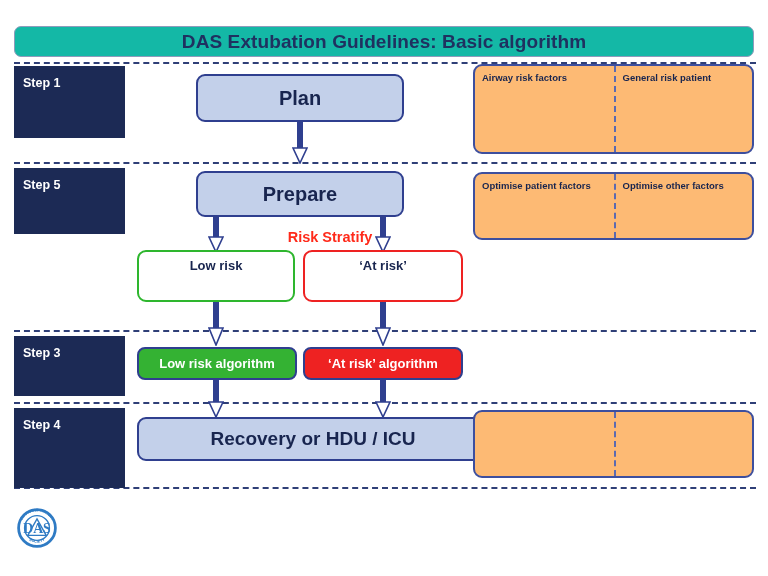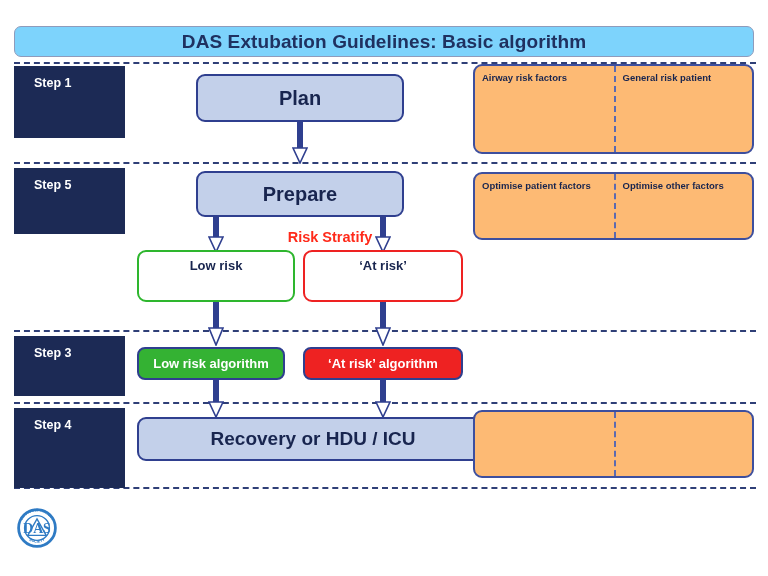--- a/index.html
+++ b/index.html
@@ -16,21 +16,21 @@
     position: absolute;
     left: 0; top: 0;
     width: 768px; height: 576px;
     background: #ffffff;
   }
   .abs { position: absolute; box-sizing: border-box; }
 
   
   #title-bar {
     left: 14px; top: 26px; width: 740px; height: 31px;
-    background: #7dd3fc;
+    background: #14b8a6;
     border: 1px solid #8f9bbb;
     border-radius: 7px;
     display: flex; align-items: center; justify-content: center;
   }
   #title-bar .title-text {
     color: #1f3160;
     font-size: 19px;
     font-weight: bold;
     letter-spacing: 0.1px;
     white-space: nowrap;
@@ -45,21 +45,20 @@
   
   .step-box {
     left: 14px; width: 111px;
     background: #1c2a55;
     padding: 7px 0 0 9px;
   }
   .step-box .step-label {
     color: #ffffff;
     font-size: 12.5px;
     font-weight: bold;
-    margin-left: 11px;
   }
 
   
   .proc-box {
     border-radius: 9px;
     display: flex; align-items: flex-start; justify-content: center;
     box-sizing: border-box;
   }
   .proc-blue {
     background: #c3d0ea;
@@ -94,21 +93,21 @@
   .algo-box {
     border-radius: 8px;
     border: 2px solid #2f3f8f;
     display: flex; align-items: center; justify-content: center;
   }
   .algo-box .algo-text {
     color: #ffffff;
     font-size: 13px;
     font-weight: bold;
   }
-  #low-algo-box { left: 137px; top: 347px; width: 148px; height: 33px; background: #34b233; }
+  #low-algo-box { left: 137px; top: 347px; width: 160px; height: 33px; background: #34b233; }
   #at-algo-box  { left: 303px; top: 347px; width: 160px; height: 33px; background: #ee2222; }
 
   
   .factor-panel {
     background: #fdba74;
     border: 2px solid #3d4f9e;
     border-radius: 9px;
     display: flex;
   }
   .factor-panel .fcol {

